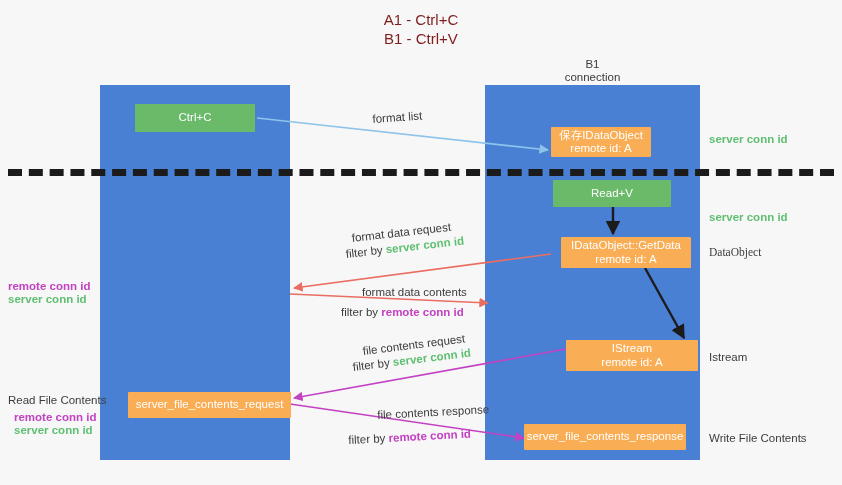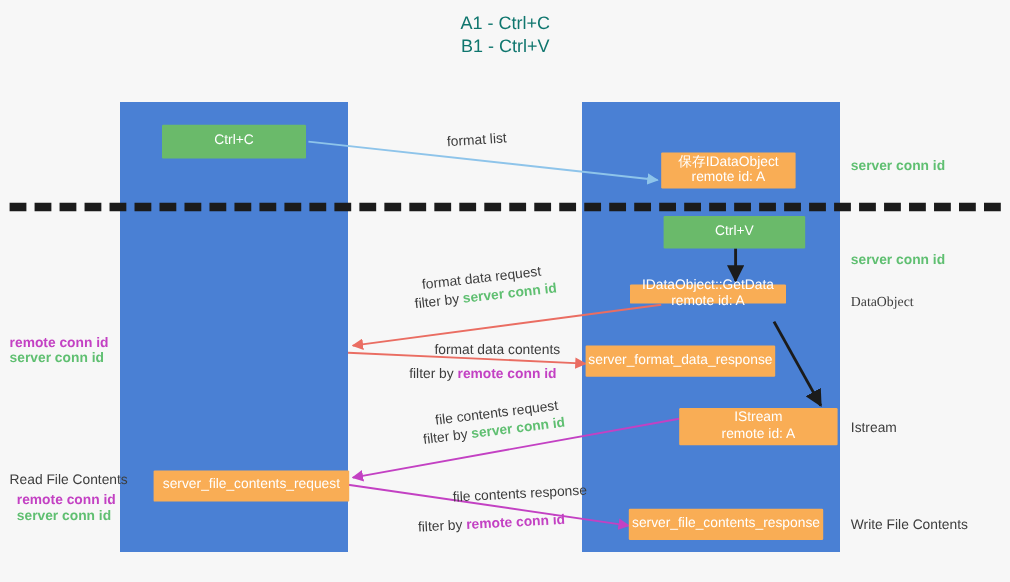--- a/index.html
+++ b/index.html
@@ -28,21 +28,21 @@
   }
 
   
   .title {
     position: absolute;
     left: 0; right: 0;
     top: 10px;
     text-align: center;
     font-size: 15px;
     line-height: 19px;
-    color: #0f766e;
+    color: #7f1d1d;
     white-space: pre-line;
   }
 
   
   .lane {
     position: absolute;
     background: #4a80d4;
   }
   .lane-head {
     position: absolute;
@@ -99,20 +99,22 @@
 </head>
 <body>
 
 <div id="canvas">
 
   <div class="title">A1 - Ctrl+C
 B1 - Ctrl+V</div>
 
   <div class="lane-head" style="left:100px; top:58px; width:190px;margin-top:40px;">A1
 remote</div>
+  <div class="lane-head" style="left:485px; top:58px; width:215px;">B1
+connection</div>
 
   <div class="lane" style="left:100px; top:85px; width:190px; height:375px;"></div>
   <div class="lane" style="left:485px; top:85px; width:215px; height:375px;"></div>
 
   <svg class="layer" viewBox="0 0 842 485">
     <defs>
       <marker id="ah-blue" viewBox="0 0 10 10" refX="9" refY="5" markerWidth="6" markerHeight="6" orient="auto-start-reverse">
         <path d="M 0 0 L 10 5 L 0 10 z" fill="#8ec4ea"></path>
       </marker>
       <marker id="ah-red" viewBox="0 0 10 10" refX="9" refY="5" markerWidth="6" markerHeight="6" orient="auto-start-reverse">
@@ -136,30 +138,29 @@
 
     <line x1="645" y1="268" x2="684" y2="338" stroke="#1b1b1b" stroke-width="2.4" marker-end="url(#ah-black)"></line>
 
     <line x1="566" y1="349" x2="294" y2="398" stroke="#c341c3" stroke-width="1.6" marker-end="url(#ah-magenta)"></line>
 
     <line x1="290" y1="404" x2="524" y2="438" stroke="#c341c3" stroke-width="1.6" marker-end="url(#ah-magenta)"></line>
   </svg>
 
   <div class="node green" style="left:135px; top:104px; width:120px; height:28px;">Ctrl+C</div>
 
-  <div class="node orange" style="left:551px; top:127px; width:112px; height:30px;">保存IDataObject
+  <div class="node orange" style="left:551px; top:127px; width:100px; height:30px;">保存IDataObject
 remote id: A</div>
 
-  <div class="node green" style="left:553px; top:180px; width:118px; height:27px;">Ctrl+V</div>
-
-  <div class="node orange" style="left:525px; top:237px; width:130px; height:16px;">IDataObject::GetData
+  <div class="node green" style="left:553px; top:180px; width:118px; height:27px;">Read+V</div>
+
+  <div class="node orange" style="left:561px; top:237px; width:130px; height:31px;">IDataObject::GetData
 remote id: A</div>
 
 
-  <div class="node orange" style="left:488px; top:288px; width:158px; height:26px;">server_format_data_response</div>
 
   <div class="node orange" style="left:566px; top:340px; width:132px; height:31px;">IStream
 remote id: A</div>
 
   <div class="node orange" style="left:524px; top:424px; width:162px; height:26px;">server_file_contents_response</div>
 
   <div class="node orange" style="left:128px; top:392px; width:163px; height:26px;">server_file_contents_request</div>
 
   <div class="divider"></div>
 

